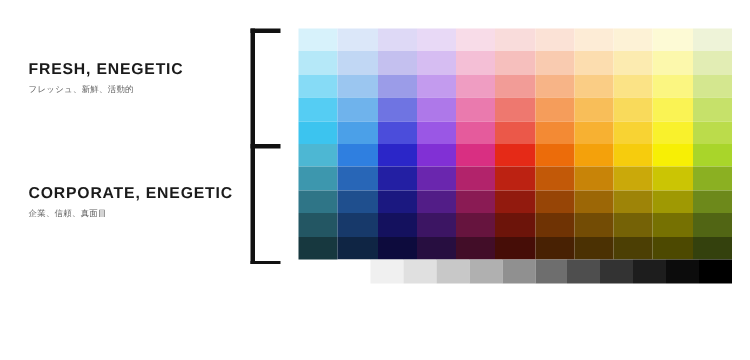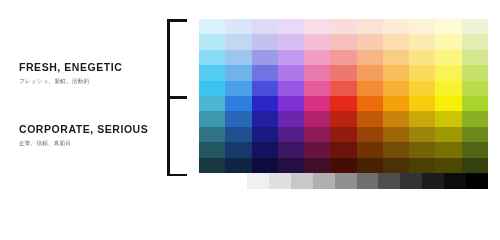--- a/index.html
+++ b/index.html
@@ -18,21 +18,21 @@
 
   
   #labels {
     position: absolute;
     left: 0;
     top: 0;
     width: 168px;
     height: 209px;
   }
   .label-group { position: absolute; left: 19px; }
-  #group-fresh { top: 61px; }
+  #group-fresh { top: 40px; }
   #group-corporate { top: 123px; }
 
   .label-title {
     font-size: 10.5px;
     font-weight: bold;
     letter-spacing: 0.55px;
     color: #1b1b1b;
     line-height: 12px;
     white-space: nowrap;
   }
@@ -96,21 +96,21 @@
 <body>
 
 <div id="labels">
 
   <div class="label-group" id="group-fresh">
     <div class="label-title">FRESH, ENEGETIC</div>
     <div class="label-sub">フレッシュ、新鮮、活動的</div>
   </div>
 
   <div class="label-group" id="group-corporate">
-    <div class="label-title">CORPORATE, SERIOUS</div>
+    <div class="label-title">CORPORATE, ENEGETIC</div>
     <div class="label-sub">企業、信頼、真面目</div>
   </div>
 
 </div>
 
 <div id="bracket">
   <div class="spine" style="background: rgb(17, 17, 17);"></div>
   <div class="tick top" style="background: rgb(17, 17, 17);"></div>
   <div class="tick mid" style="background: rgb(17, 17, 17);"></div>
   <div class="tick bot" style="background: rgb(17, 17, 17);"></div>

